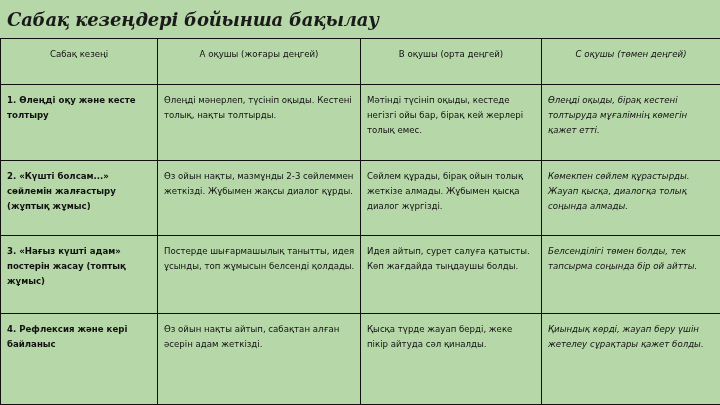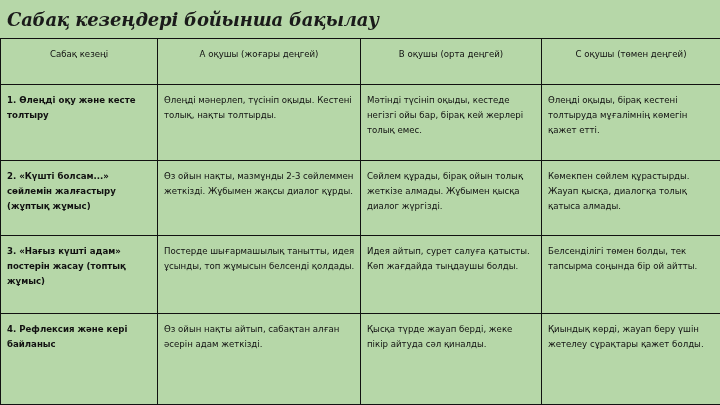--- a/index.html
+++ b/index.html
@@ -44,21 +44,21 @@
     .obs-table col.c4 { width: 179px; }
     .obs-table th, .obs-table td {
       border: 1.5px solid #111;
       vertical-align: top;
       color: #111;
       font-size: 8.6px;
       line-height: 15px;
       padding: 0;
     }
     .obs-table th:first-child, .obs-table td:first-child { border-left: 1.5px solid #111; }
-    .obs-table th:last-child, .obs-table td:last-child { border-right: 1.5px solid #111; }
+    .obs-table th:last-child, .obs-table td:last-child { border-right: 1.5px solid #111; font-style: italic; }
     .obs-table th {
       font-weight: normal;
       text-align: center;
       height: 46px;
       padding-top: 8px;
       box-sizing: border-box;
     }
     .obs-table td {
       padding: 8px 5px 0 6px;
       box-sizing: border-box;
@@ -93,21 +93,21 @@
     <tr class="r1">
       <td class="stage-cell">1. Өлеңді оқу және кесте толтыру</td>
       <td>Өлеңді мәнерлеп, түсініп оқыды. Кестені толық, нақты толтырды.</td>
       <td>Мәтінді түсініп оқыды, кестеде негізгі ойы бар, бірақ кей жерлері толық емес.</td>
       <td>Өлеңді оқыды, бірақ кестені толтыруда мұғалімнің көмегін қажет етті.</td>
     </tr>
     <tr class="r2">
       <td class="stage-cell">2. «Күшті болсам...» сөйлемін жалғастыру (жұптық жұмыс)</td>
       <td>Өз ойын нақты, мазмұнды 2-3 сөйлеммен жеткізді. Жұбымен жақсы диалог құрды.</td>
       <td>Сөйлем құрады, бірақ ойын толық жеткізе алмады. Жұбымен қысқа диалог жүргізді.</td>
-      <td>Көмекпен сөйлем құрастырды. Жауап қысқа, диалогқа толық қатыса алмады.</td>
+      <td>Көмекпен сөйлем құрастырды. Жауап қысқа, диалогқа толық соңында алмады.</td>
     </tr>
     <tr class="r3">
       <td class="stage-cell">3. «Нағыз күшті адам» постерін жасау (топтық жұмыс)</td>
       <td>Постерде шығармашылық танытты, идея ұсынды, топ жұмысын белсенді қолдады.</td>
       <td>Идея айтып, сурет салуға қатысты. Көп жағдайда тыңдаушы болды.</td>
       <td>Белсенділігі төмен болды, тек тапсырма соңында бір ой айтты.</td>
     </tr>
     <tr class="r4">
       <td class="stage-cell">4. Рефлексия және кері байланыс</td>
       <td>Өз ойын нақты айтып, сабақтан алған әсерін адам жеткізді.</td>

